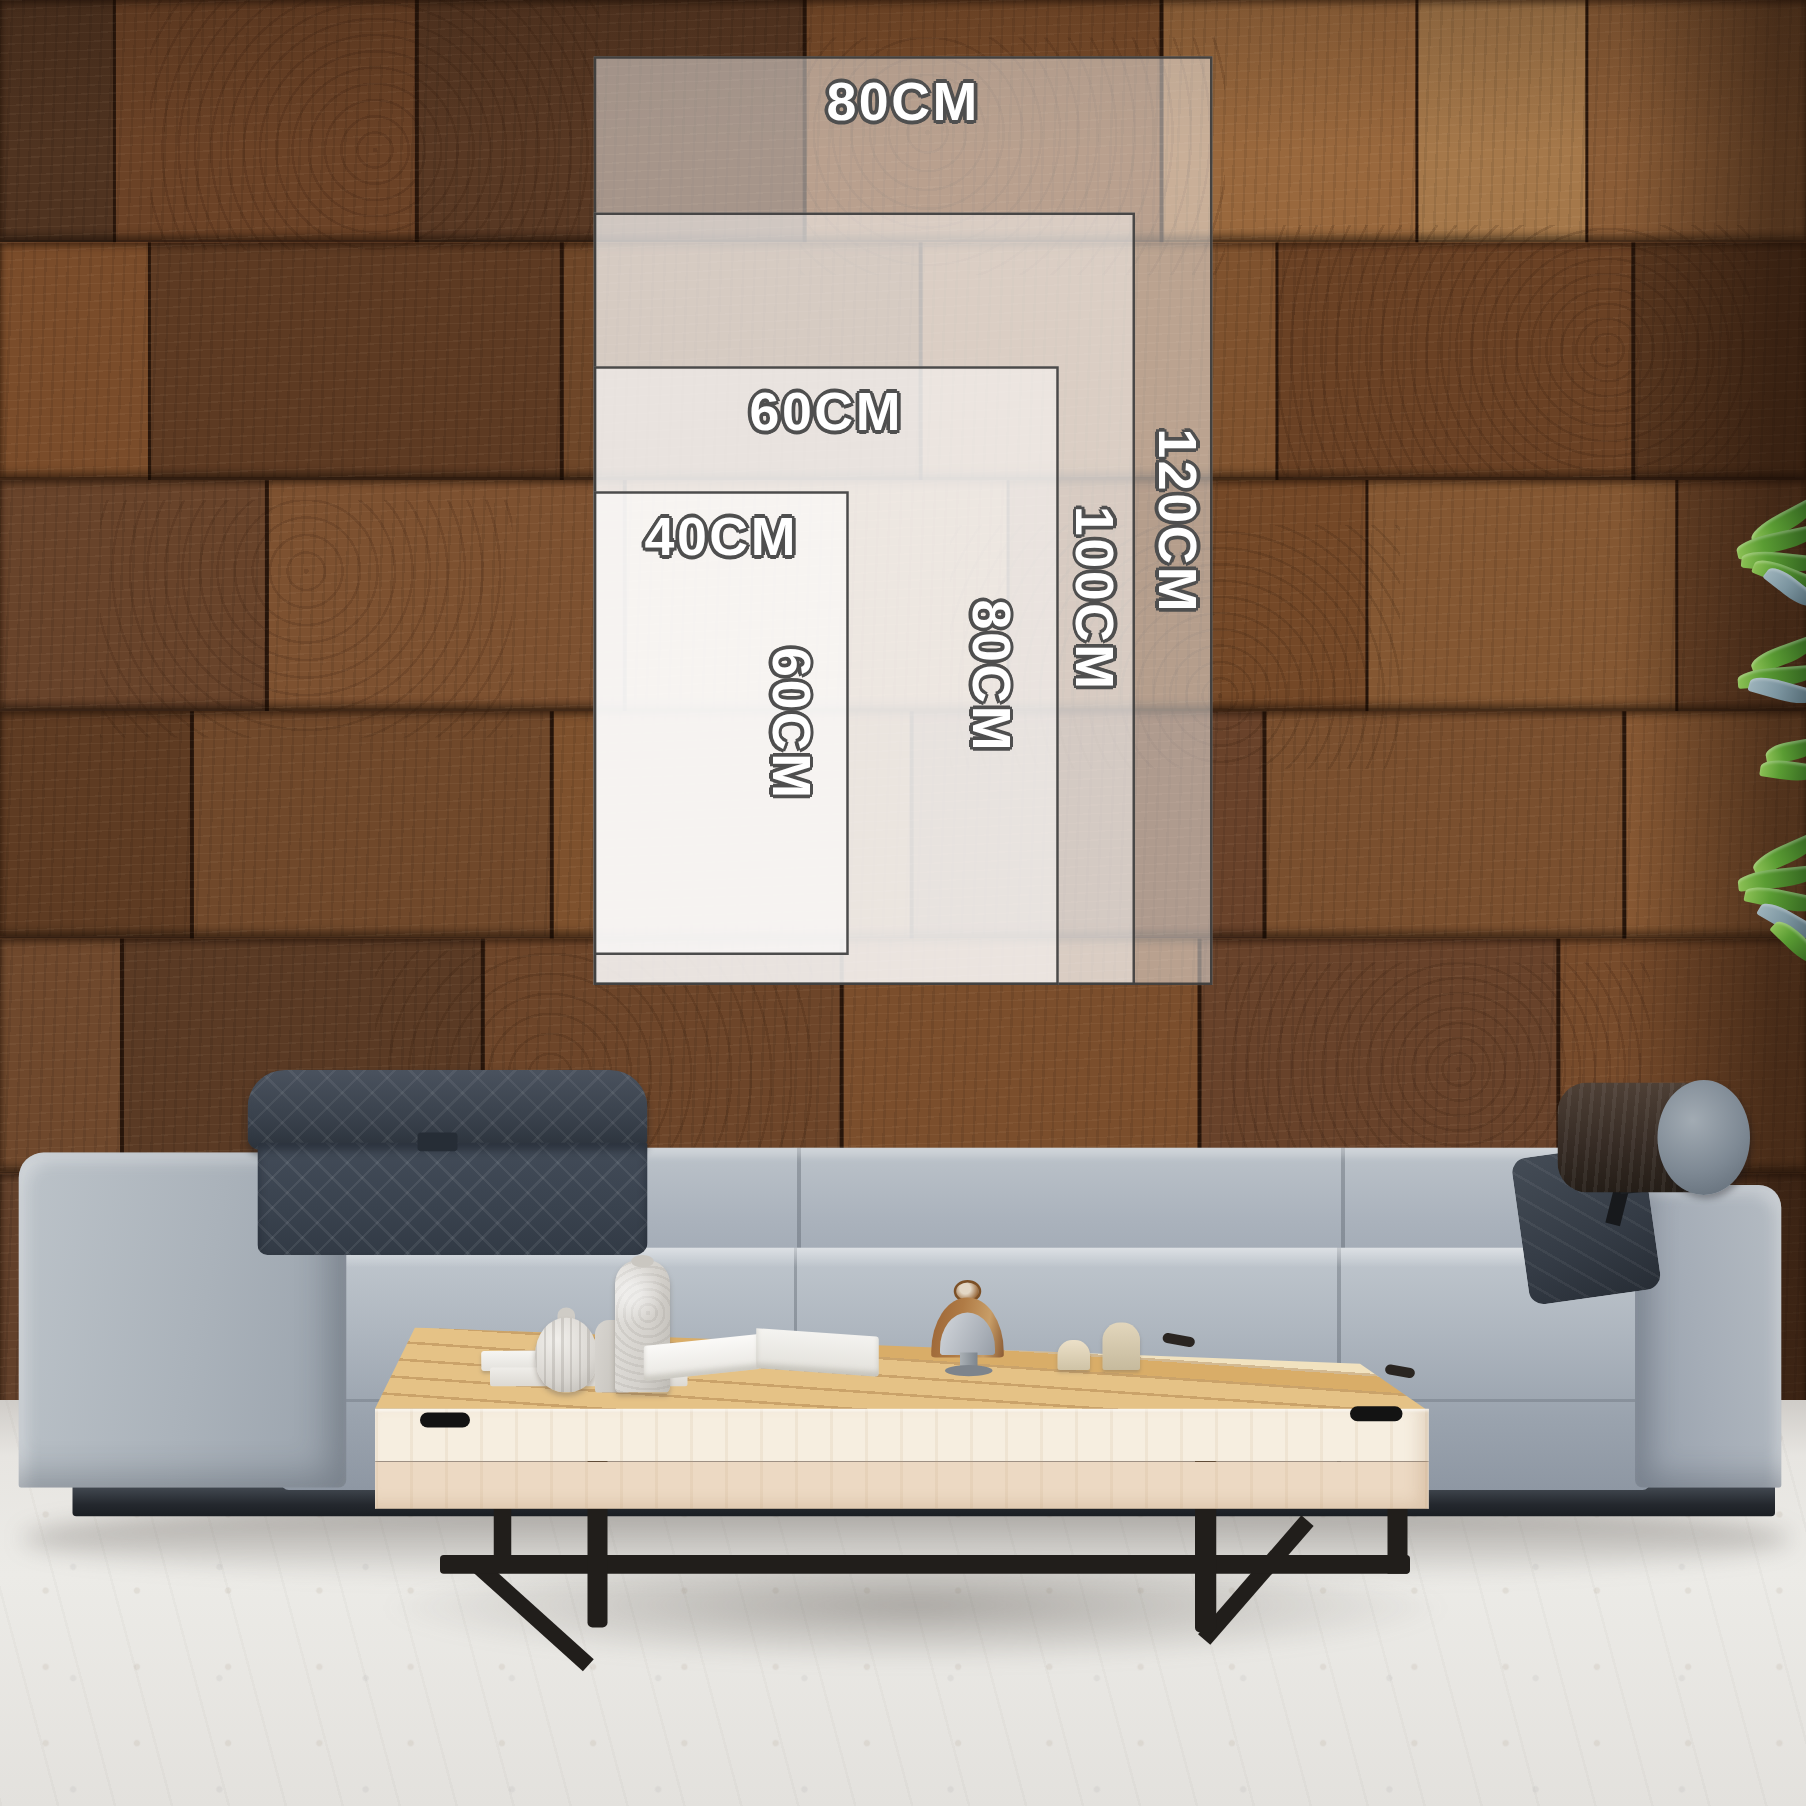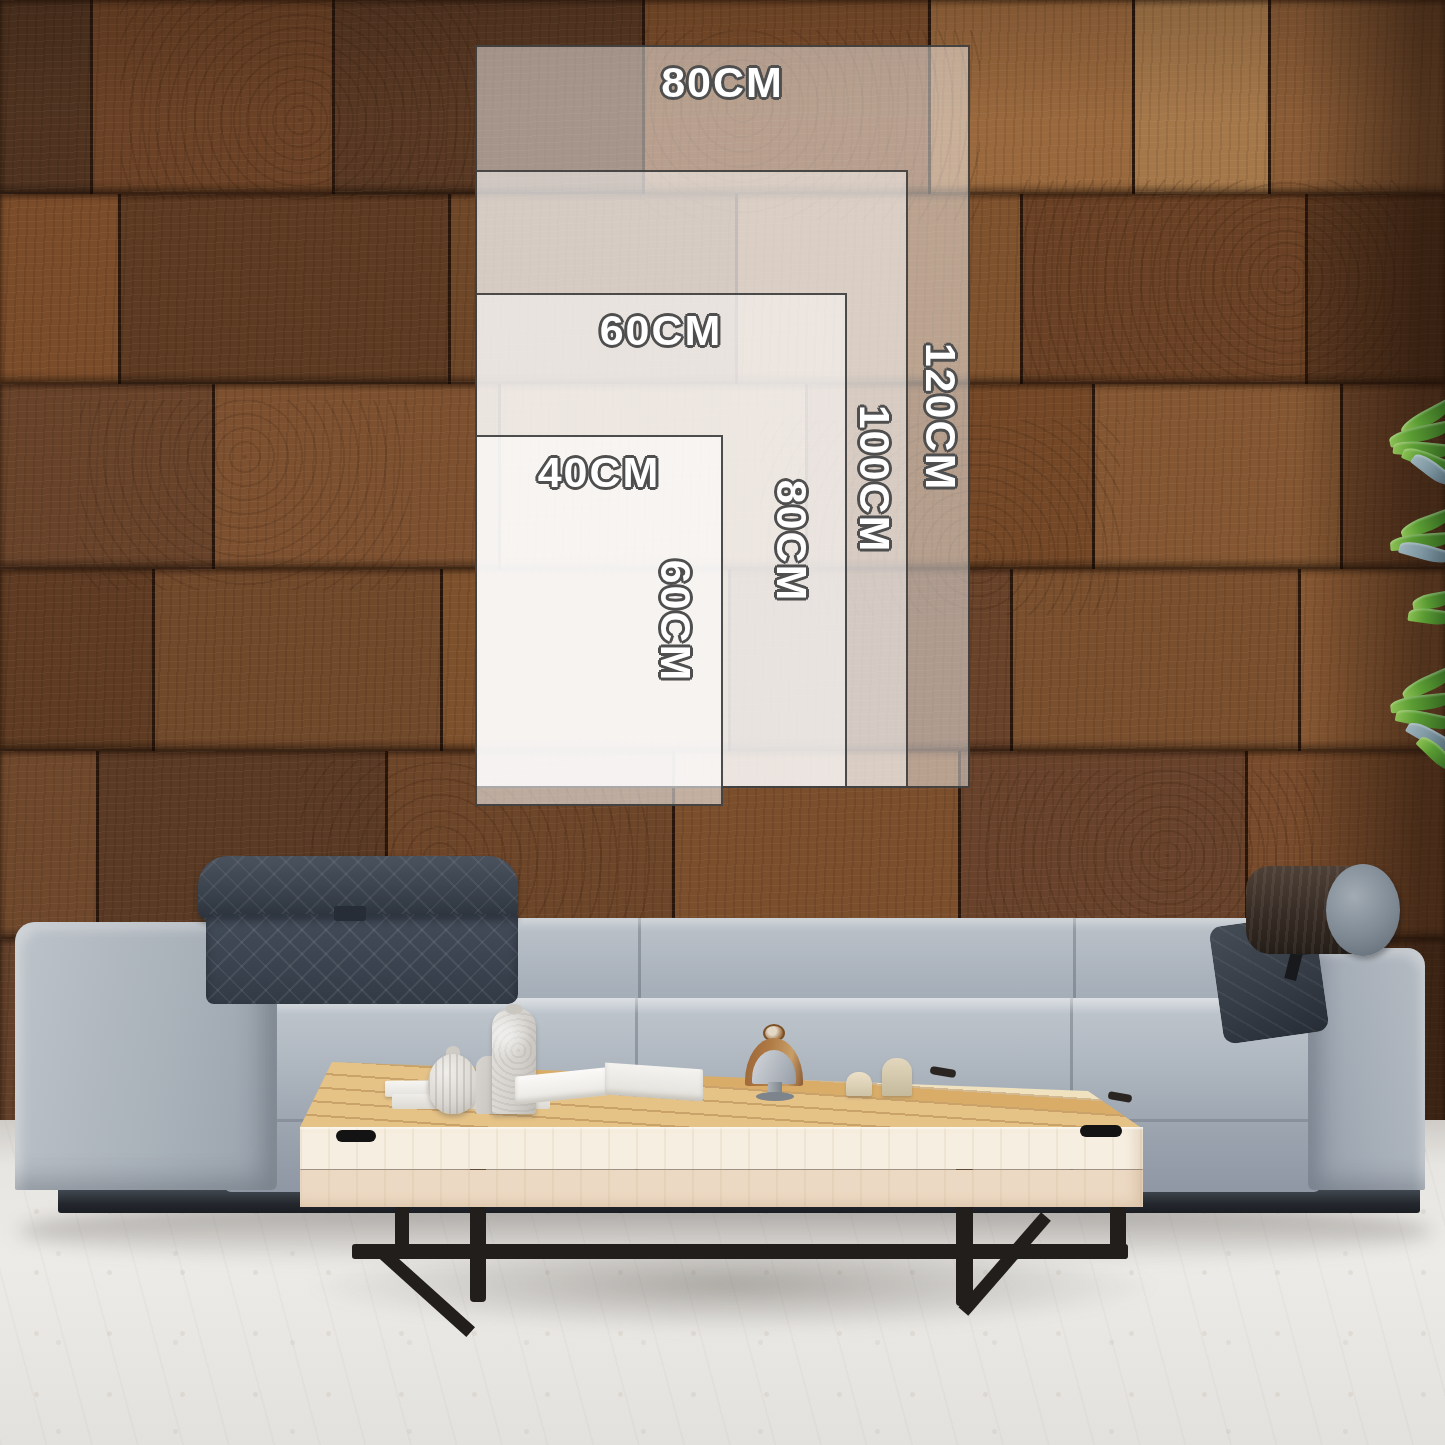--- a/index.html
+++ b/index.html
@@ -54,21 +54,21 @@
     background: linear-gradient(180deg, rgba(95,90,86,.55), rgba(95,90,86,0)); filter:blur(9px); }
   .shadow-table { position:absolute; left:300px; top:1252px; width:865px; height:80px; border-radius:50%;
     background: radial-gradient(ellipse at 50% 40%, rgba(105,100,95,.5), rgba(105,100,95,0) 70%); filter:blur(7px); }
 
   
   .size-guide { position:absolute; inset:0; }
   .size-rect { position:absolute; background:rgba(255,255,255,.47); border:2px solid rgba(52,52,52,.88);text-decoration:underline; }
   .s0 { left:475px; top:45px;  width:495px; height:743px; }
   .s1 { left:475px; top:170px; width:433px; height:618px; }
   .s2 { left:475px; top:293px; width:372px; height:495px; }
-  .s3 { left:475px; top:435px; width:248px; height:371px; background:rgba(255,255,255,.55); }
+  .s3 { left:475px; top:393px; width:204px; height:371px; background:rgba(255,255,255,.55); }
   .dim { color:#fff; font-size:43px; font-weight:700; letter-spacing:2px; line-height:1;
     text-shadow:-2px -2px 0 #4f4f4f, 2px -2px 0 #4f4f4f, -2px 2px 0 #4f4f4f, 2px 2px 0 #4f4f4f,
                 -3px 0 0 #4f4f4f, 3px 0 0 #4f4f4f, 0 -3px 0 #4f4f4f, 0 3px 0 #4f4f4f; }
   .w-label { position:absolute; top:14px; left:0; right:0; text-align:center; }
   .h-label { position:absolute; top:50%; transform:translateY(-50%); writing-mode:vertical-rl; text-orientation:mixed; }
   .s0 .h-label { right:6px; }
   .s1 .h-label { right:10px; }
   .s2 .h-label { right:32px; }
   .s3 .h-label { right:24px; }
 

